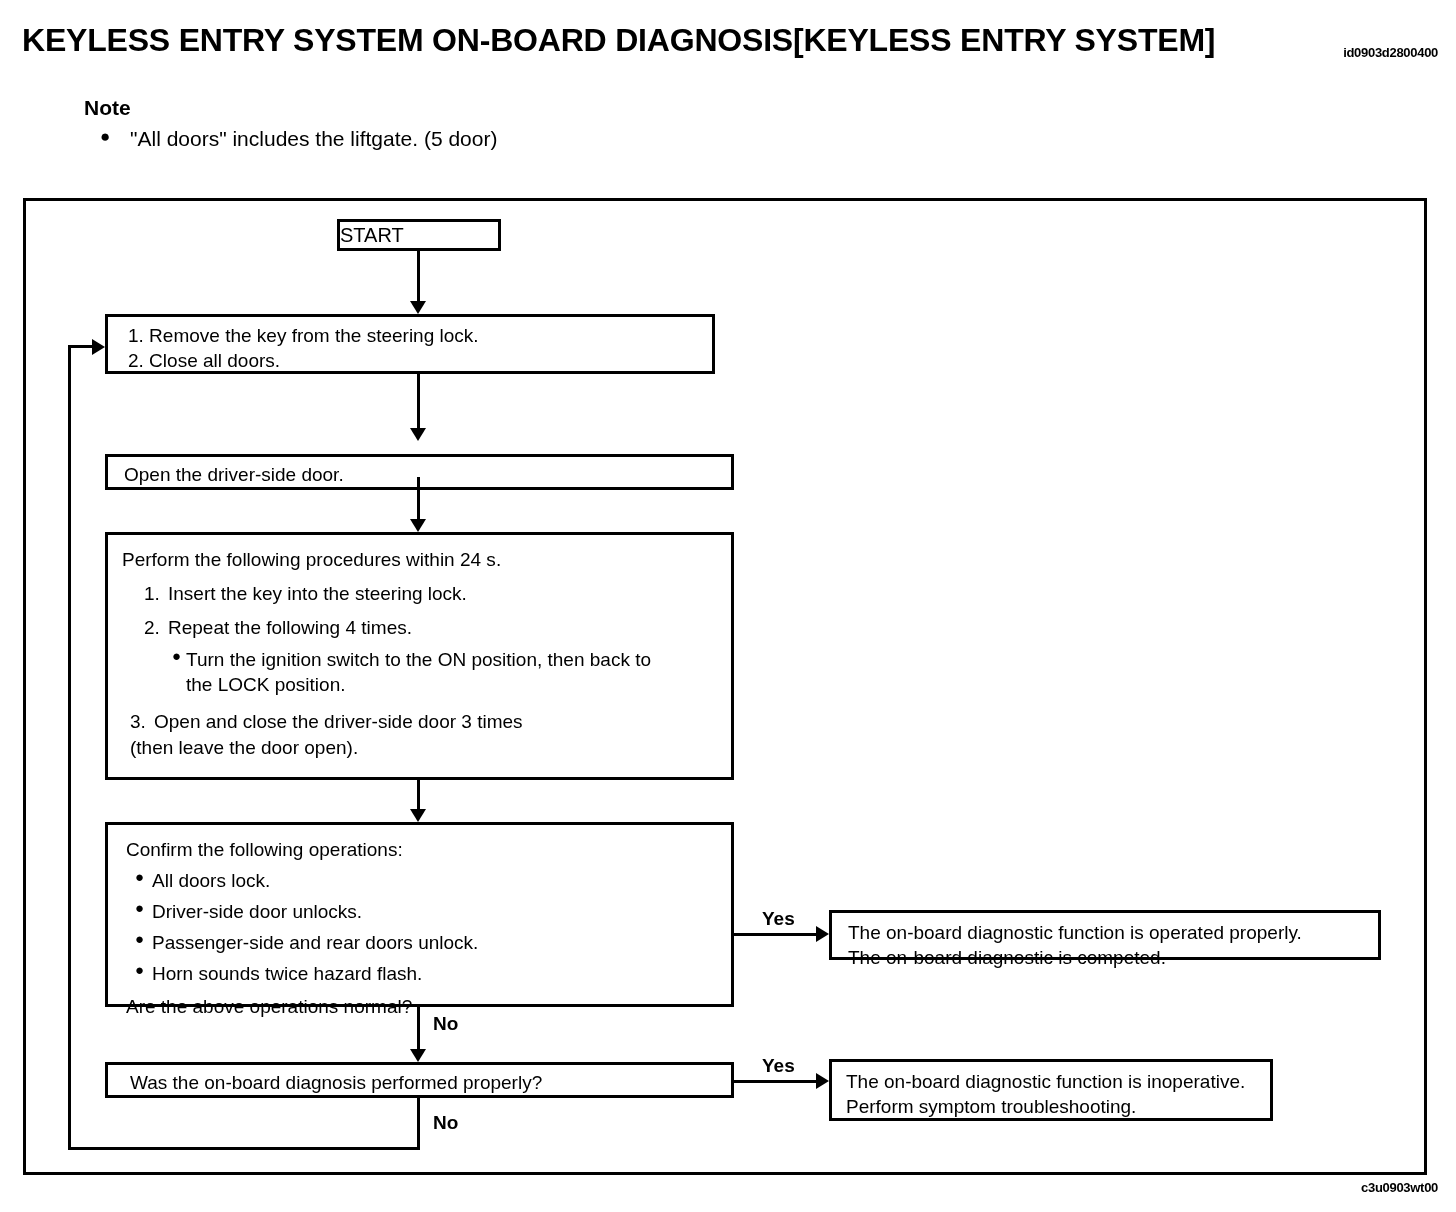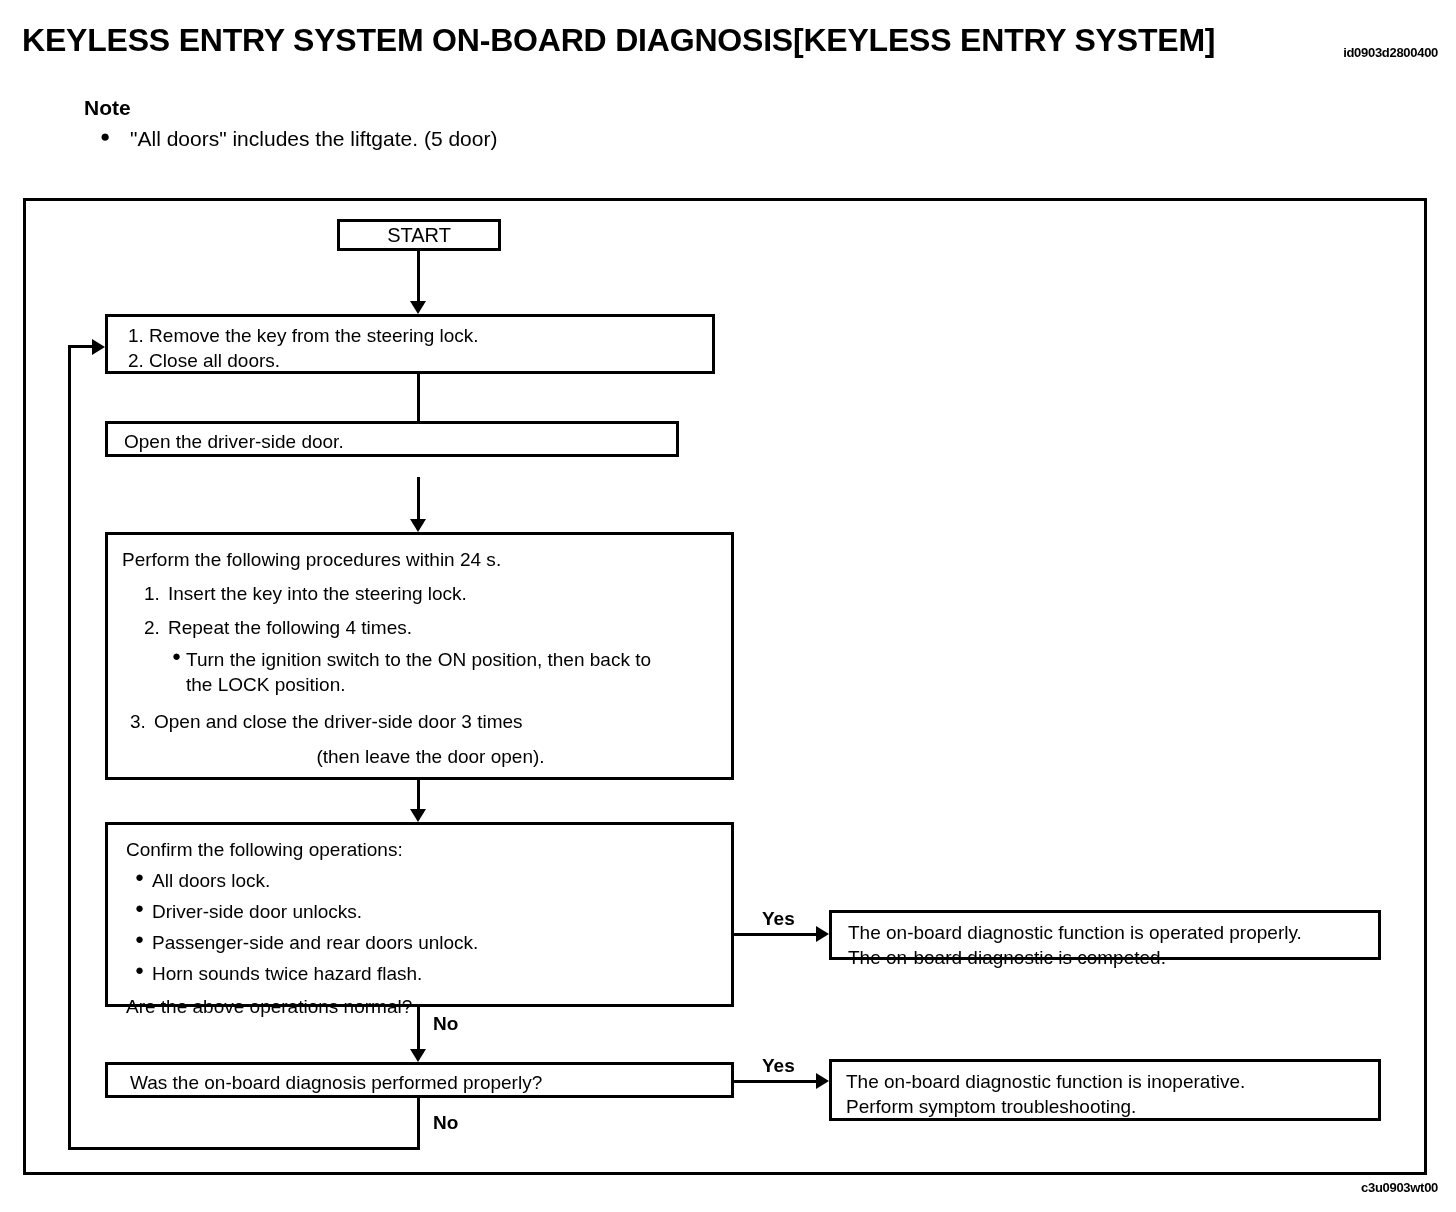--- a/index.html
+++ b/index.html
@@ -83,35 +83,34 @@
     box-sizing: border-box;
     background: #fff;
     font-size: 19px;
     line-height: 1.32;
   }
   .box-start {
     left: 337px;
     top: 219px;
     width: 164px;
     height: 32px;
-    text-align: center;
     font-size: 20px;
     line-height: 26px;
   }
   .box-step1 {
     left: 105px;
     top: 314px;
     width: 610px;
     height: 60px;
     padding: 6px 0 0 20px;
   }
   .box-step2 {
     left: 105px;
-    top: 421px;
-    width: 574px;
+    top: 454px;
+    width: 629px;
     height: 36px;
     padding: 5px 0 0 16px;
   }
   .box-step3 {
     left: 105px;
     top: 532px;
     width: 629px;
     height: 248px;
     padding: 12px 0 0 14px;
   }
@@ -132,21 +131,21 @@
   .box-result1 {
     left: 829px;
     top: 910px;
     width: 552px;
     height: 50px;
     padding: 7px 0 0 16px;
   }
   .box-result2 {
     left: 829px;
     top: 1059px;
-    width: 552px;
+    width: 444px;
     height: 62px;
     padding: 7px 0 0 14px;
   }
 
   .line { margin: 0; white-space: nowrap; }
   .b { font-weight: normal; }
 
   
   .num-item {
     position: relative;
@@ -172,21 +171,21 @@
   .num-item-wide {
     position: relative;
     padding-left: 32px;
     margin-top: 12px;
   }
   .num-item-wide .num {
     position: absolute;
     left: 8px;
     top: 0;
   }
-  .cont-line { margin-top: 10px; text-align: center; }
+  .cont-line { margin-top: 1px; }
 
   
   .d-bullet {
     position: relative;
     padding-left: 26px;
     margin-top: 6px;
   }
   .d-bullet .dot {
     position: absolute;
     left: 9px;

